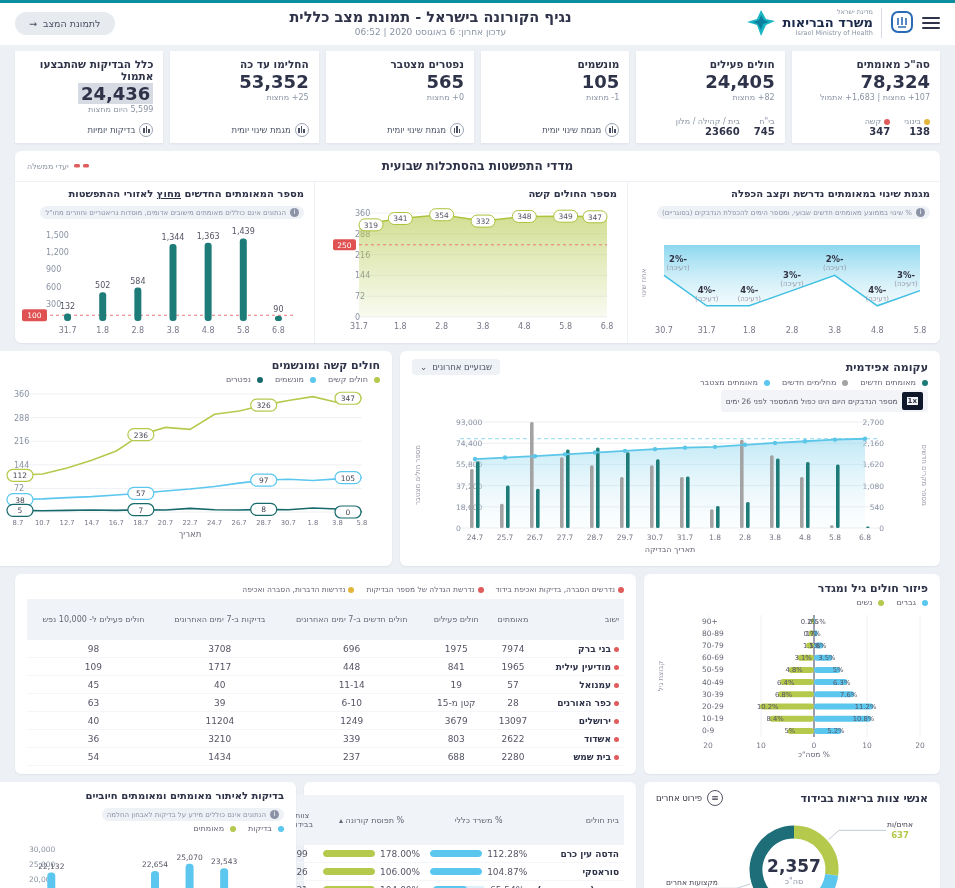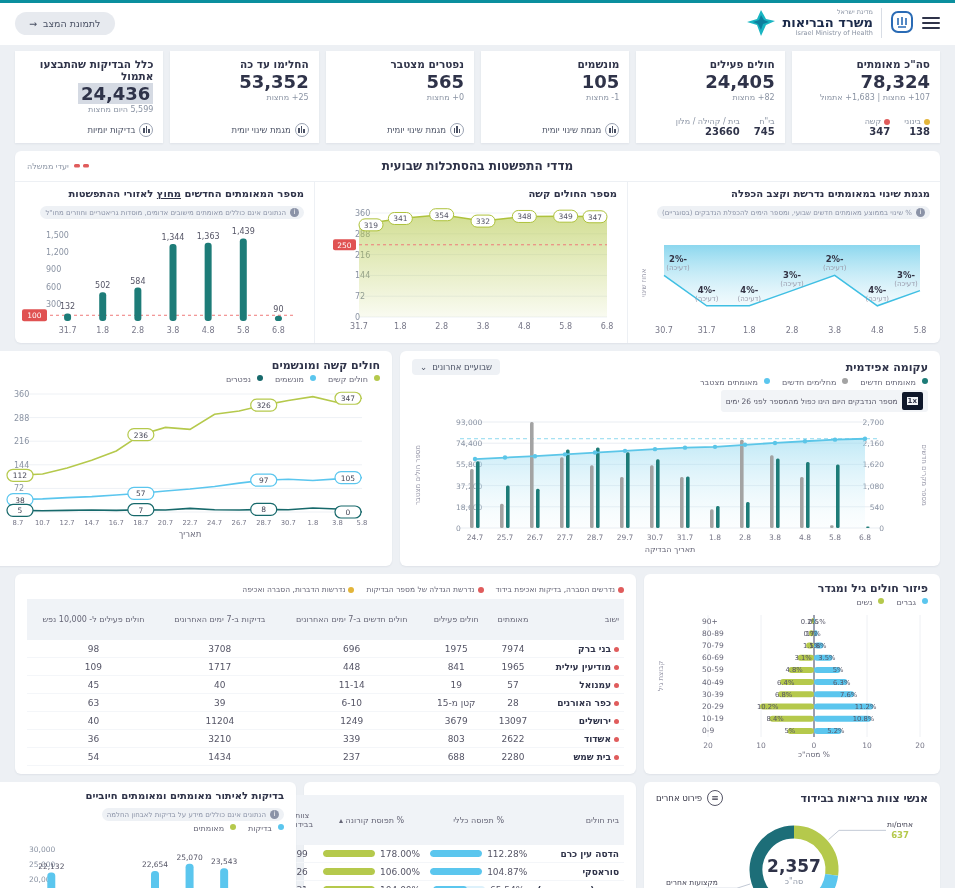--- a/index.html
+++ b/index.html
@@ -55,21 +55,21 @@
   .info-pill { display:inline-flex; align-items:center; gap:4px; background:#eef1f5; border-radius:8px; padding:2px 5px; font-size:7px; color:#8b93a7; margin-top:3px; }
   .i-ico { width:9px; height:9px; border-radius:50%; background:#8b93a7; color:#fff; font-size:7px; line-height:9px; text-align:center; font-style:normal; flex:none; cursor:pointer; }
 
   
   .mid-grid { display:grid; grid-template-columns:4fr 3fr; gap:8px; }
   .panel-pad { padding:8px 12px; }
   .ep-head { display:flex; justify-content:space-between; align-items:center; }
   .ep-head h3, .panel-pad h3 { font-size:11px; font-weight:bold; }
   .drop { background:#eef1f5; border:none; border-radius:4px; padding:3px 8px; font-size:8.5px; color:#4a5164; display:flex; gap:5px; align-items:center; cursor:pointer; font-family:inherit; }
   .legend-row { display:flex; justify-content:flex-start; gap:12px; font-size:8px; color:#667; margin-top:3px; }
-  .legend-row .it { display:flex; align-items:flex-start; gap:3px; }
+  .legend-row .it { display:flex; align-items:center; gap:3px; }
   .note-pill { display:inline-flex; align-items:center; gap:4px; background:#f2f4f7; border-radius:3px; padding:2px 5px; font-size:7.5px; color:#556; margin-top:3px; }
   .note-ico { font-weight:bold; font-size:7px; color:#2f3349; border:5px solid #0f172a; border-radius:2px; padding:0 1px; }
 
   
   .tbl { width:100%; border-collapse:collapse; margin-top:5px; }
   .tbl th { background:#f0f3f7; color:#667; font-size:8px; font-weight:normal; padding:16px 5px; text-align:center; }
   .tbl th:first-child { text-align:right; }
   .tbl td { font-size:9px; color:#556; padding:3.5px 5px; text-align:center; border-bottom:1px solid #f4f6f9; }
   .tbl td.name { text-align:right; font-weight:bold; color:#2f3349; white-space:nowrap; }
   .tbl-legend { display:flex; gap:12px; justify-content:flex-start; font-size:7.5px; color:#667; margin-top:3px; flex-wrap:wrap; }
@@ -104,20 +104,24 @@
         <div class="logo-txt">
           <div class="logo-state">מדינת ישראל</div>
           <div class="logo-name">משרד הבריאות</div>
           <div class="logo-en">Israel Ministry of Health</div>
         </div>
         <svg width="30" height="28" viewBox="0 0 30 28">
             <polygon points="15,1 20,10 29,12 20,16 15,27 11,16 1,13 11,10" fill="#19b5c2"></polygon>
             <polygon points="15,6 18,11 23,13 17,15 15,21 12,15 7,13 13,11" fill="#0d7f9e"></polygon>
           </svg>
       </div>
+    </div>
+    <div class="title-wrap">
+      <h1>נגיף הקורונה בישראל - תמונת מצב כללית</h1>
+      <div class="updated">עדכון אחרון: 6 באוגוסט 2020 | 06:52</div>
     </div>
     <button class="back-btn">
       <span>לתמונת המצב</span>
       <span>→</span>
     </button>
   </header>
 
   <div class="content">
     <div class="kpi-row" id="kpi-row">
   <div class="kpi-card">
@@ -707,21 +711,21 @@
               <path d="M 94.1725106001872 77.96965185354652 L 80.83370947850503 82.22128502636504 L 50 82.22128502636504" fill="none" stroke="#c3cad6" stroke-width="1"></path>
               <text x="36" y="79.22128502636504" text-anchor="middle" font-size="7.5" fill="#445">מקצועות אחרים</text>
               <text x="36" y="90.22128502636504" text-anchor="middle" font-size="8.5" font-weight="bold" fill="#1d6e78">1,410</text>
             </svg></div>
         </section>
       <section class="panel panel-pad" id="hospitals-panel">
     <table class="tbl">
       <thead>
               <tr>
         <th>בית חולים</th>
-        <th>% תפוסה כללי</th>
+        <th>% משרד כללי</th>
         <th>% תפוסת קורונה <span>▴</span></th>
         <th>צוות בבידוד</th>
       </tr>
             </thead>
       <tbody>
               <tr>
         <td class="name">הדסה עין כרם</td>
         <td><span class="bar-cell">
                     <span>112.28%</span>
                     <span class="track" style="background:#ddf1fb">

